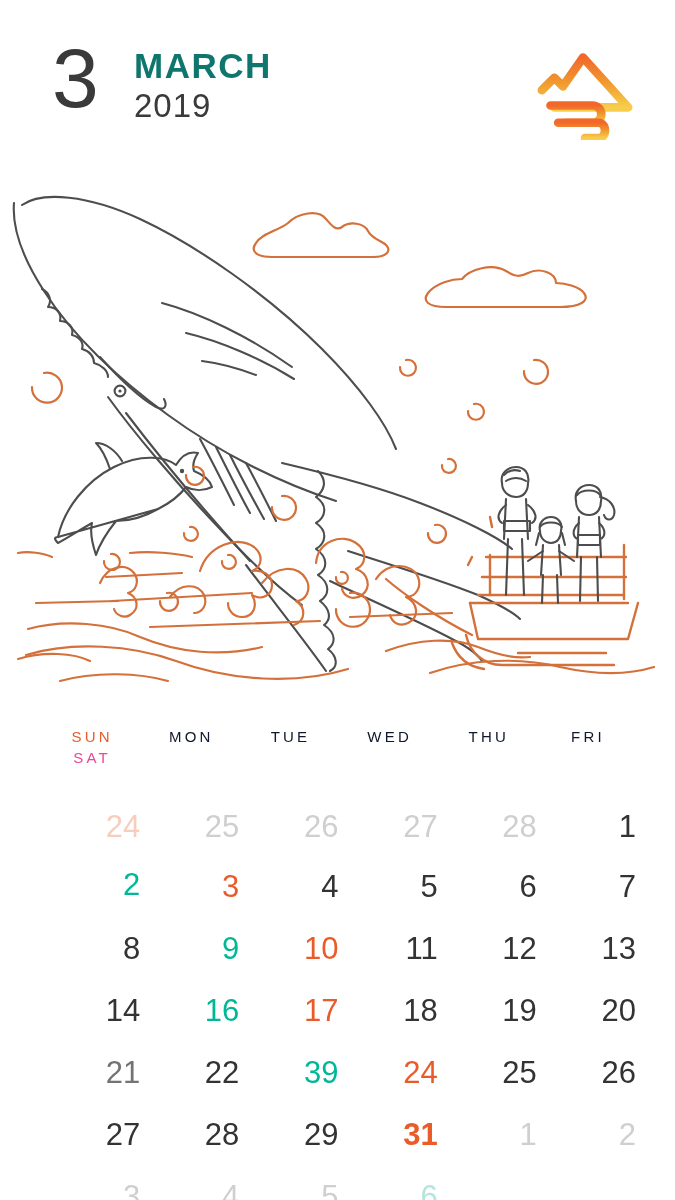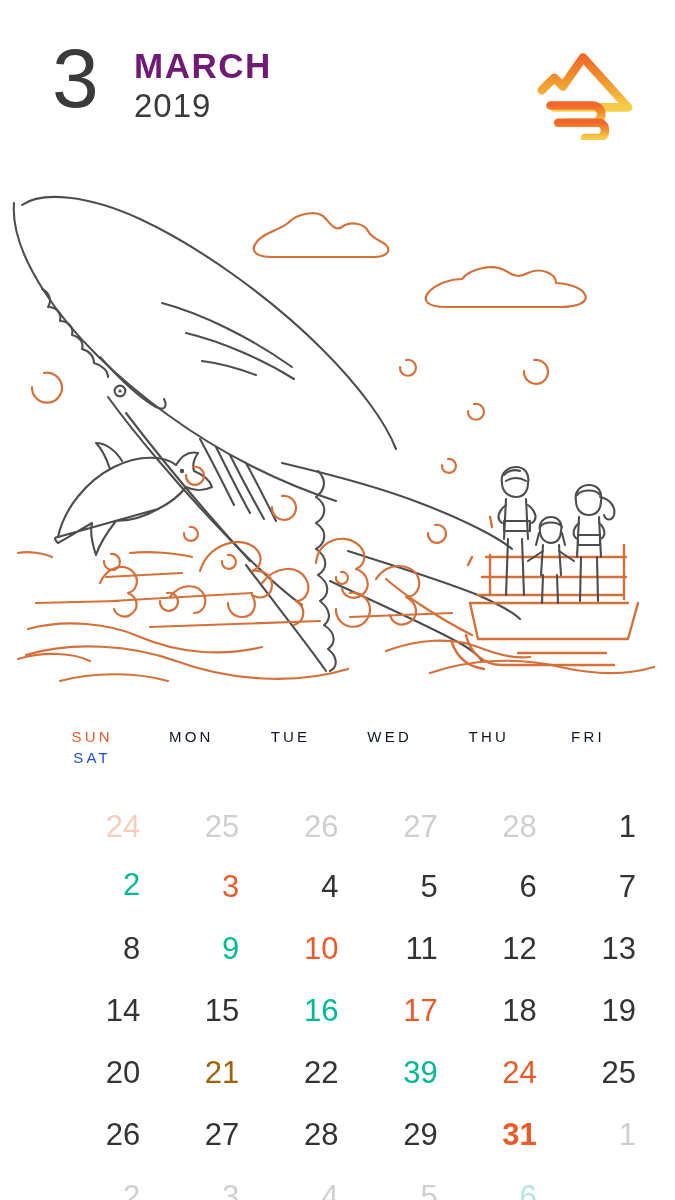--- a/index.html
+++ b/index.html
@@ -43,21 +43,21 @@
   }
   .month-block {
     position: absolute;
     left: 134px;
     top: 48px;
   }
   .month-name {
     font-size: 35px;
     font-weight: bold;
     letter-spacing: 1.5px;
-    color: #701a75;
+    color: #0f766e;
     line-height: 1.05;
     font-family: "Liberation Sans", sans-serif;
   }
   .year {
     font-size: 33px;
     font-weight: 500;
     letter-spacing: 1px;
     color: #3a3a3a;
     line-height: 1.25;
     font-family: Liberation Sans, sans-serif;
@@ -96,35 +96,35 @@
     text-align: center;
     font-size: 15px;
     letter-spacing: 3.2px;
     font-weight: 500;
     color: #0f172a;
     padding: 0 0 4px 0;
     text-indent: 3.2px;
     font-family: "Liberation Sans", sans-serif;
   }
   .dow.sun { color: #ea5b2a; }
-  .dow.sat { color: #1d4ed8; }
+  .dow.sat { color: #ec4899; }
 
   .day {
     text-align: right;
     font-size: 31px;
     font-weight: 400;
     color: #333333;
     height: 62px;
     line-height: 62px;
     font-family: "Liberation Sans", sans-serif;
   }
   .day.row-top { height: 58px; line-height: 58px; }
   .day.sun   { color: #ea5b2a; }
   .day.sat   { color: #00b897; }
-  .day.holiday { color: #a16207; }
+  .day.holiday { color: #737373; }
   .day.bold  { font-weight: 600; }
   .day.out       { color: #cfcfcf; }
   .day.out.sun   { color: #f7cdbb; }
   .day.out.sat   { color: #b3e6dc; }
 </style>
 </head>
 <body>
 
 <div class="page">
 
@@ -373,21 +373,20 @@
       <div class="day">6</div>
       <div class="day">7</div>
       <div class="day">8</div>
       <div class="day sat">9</div>
 
       <div class="day sun">10</div>
       <div class="day">11</div>
       <div class="day">12</div>
       <div class="day">13</div>
       <div class="day">14</div>
-      <div class="day">15</div>
       <div class="day sat">16</div>
 
       <div class="day sun">17</div>
       <div class="day">18</div>
       <div class="day">19</div>
       <div class="day">20</div>
       <div class="day holiday">21</div>
       <div class="day">22</div>
       <div class="day sat">39</div>
 

